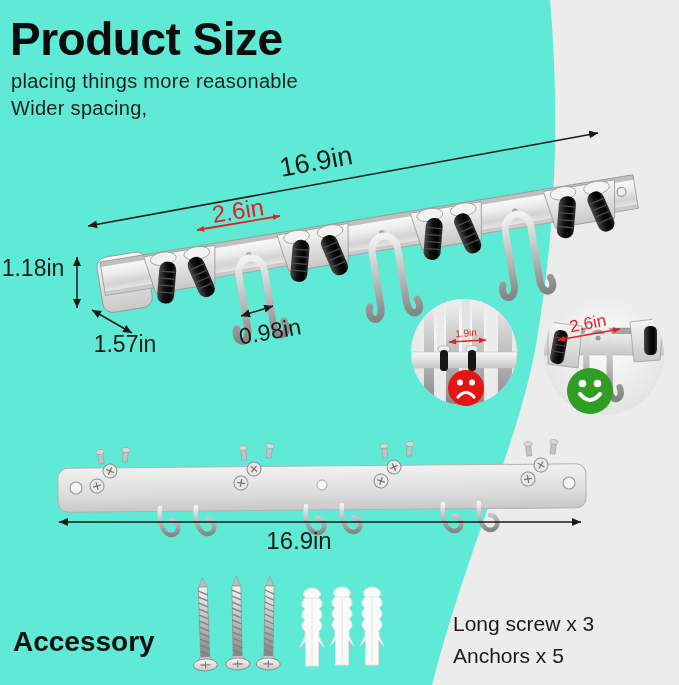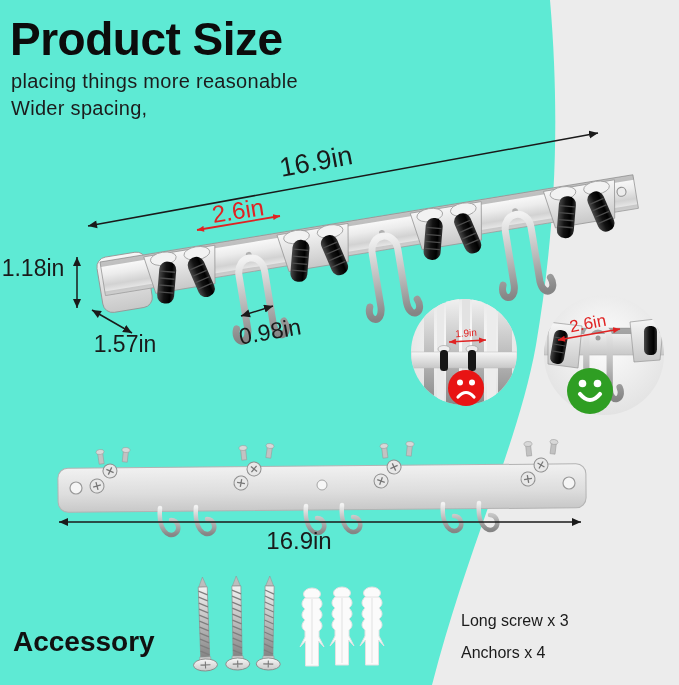--- a/index.html
+++ b/index.html
@@ -11,21 +11,21 @@
   .page-title{
     position:absolute;left:10px;top:12px;font-size:46px;font-weight:700;
     color:#0c0c0c;letter-spacing:-0.5px;
   }
   .subtitle{position:absolute;left:11px;top:68px;font-size:20px;line-height:27px;color:#1c1c1c;letter-spacing:0.3px;}
   .lbl{position:absolute;white-space:nowrap;color:#1a1a1a;}
   .red{color:#e02222;}
   .dim-lg{font-size:27px;}
   .dim-md{font-size:23px;}
   .accessory-title{position:absolute;left:13px;top:626px;font-size:28px;font-weight:700;color:#111;text-align:center;}
-  .acc-line{position:absolute;left:453px;font-size:16px;color:#1b1b1b;margin-left:8px;}
+  .acc-line{position:absolute;left:453px;font-size:21px;color:#1b1b1b;}
 </style>
 </head>
 <body>
 
 <div class="canvas">
 
   <svg class="bg-svg" viewBox="0 0 679 685">
     <defs>
       <linearGradient id="railGrad" x1="0" y1="0" x2="0" y2="1">
         <stop offset="0" stop-color="#ffffff"></stop>
@@ -256,15 +256,15 @@
   <div class="lbl dim-md red" style="left:238px;top:211px;transform:translate(-50%,-50%) rotate(-9deg);font-size:24px;">2.6in</div>
   <div class="lbl dim-md" style="left:33px;top:268px;transform:translate(-50%,-50%);">1.18in</div>
   <div class="lbl dim-md" style="left:101px;top:344px;transform:translate(-50%,-50%);margin-left:24px;">1.57in</div>
   <div class="lbl dim-md" style="left:270px;top:332px;transform:translate(-50%,-50%) rotate(-10deg);">0.98in</div>
   <div class="lbl red" style="left:466px;top:333px;transform:translate(-50%,-50%) rotate(-4deg);font-size:10px;">1.9in</div>
   <div class="lbl red" style="left:588px;top:324px;transform:translate(-50%,-50%) rotate(-11deg);font-size:17px;">2.6in</div>
   <div class="lbl" style="left:299px;top:541px;transform:translate(-50%,-50%);font-size:24px;">16.9in</div>
 
   <div class="accessory-title">Accessory</div>
   <div class="acc-line" style="top:612px;">Long screw x 3</div>
-  <div class="acc-line" style="top:644px;">Anchors x 4</div>
+  <div class="acc-line" style="top:644px;">Anchors x 5</div>
 
 </div>
 
 </body></html>

